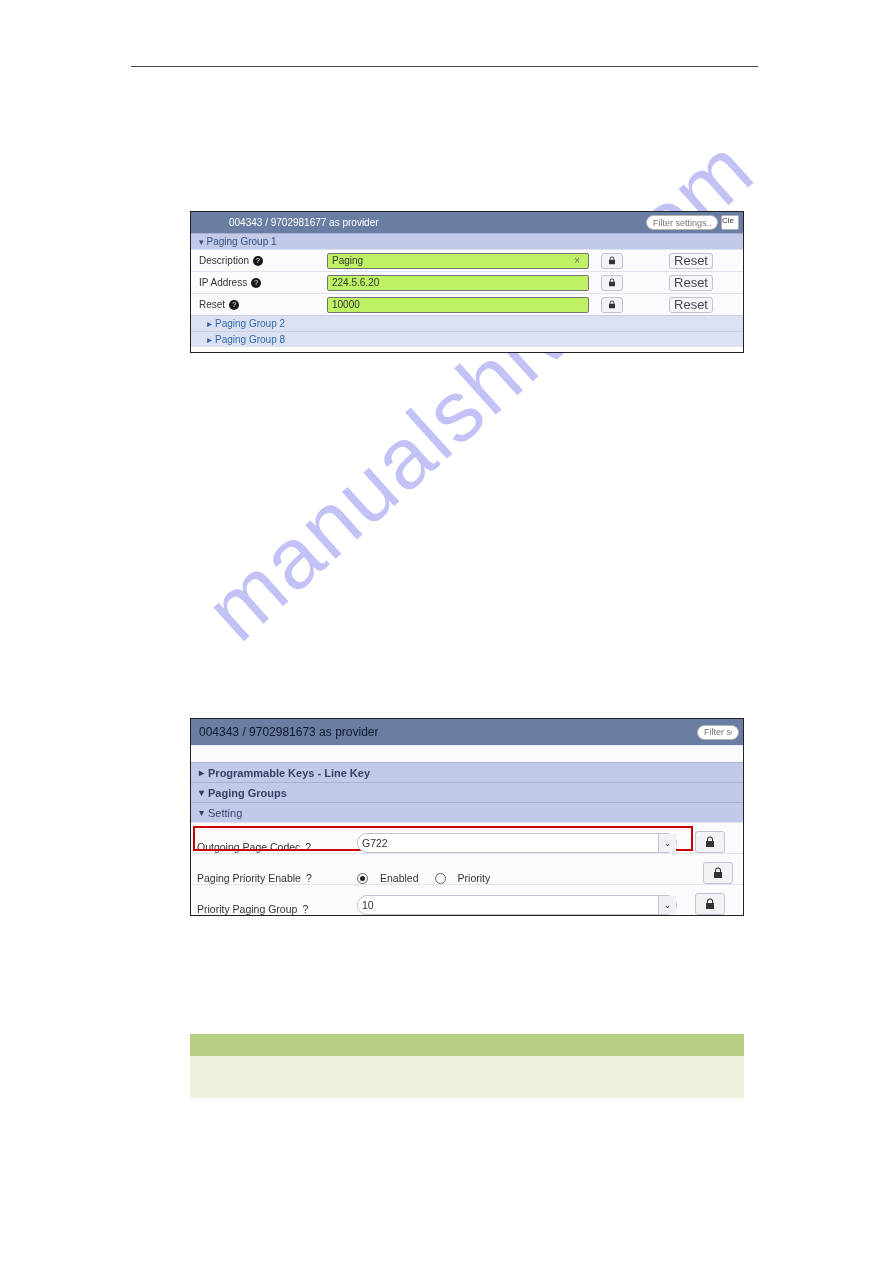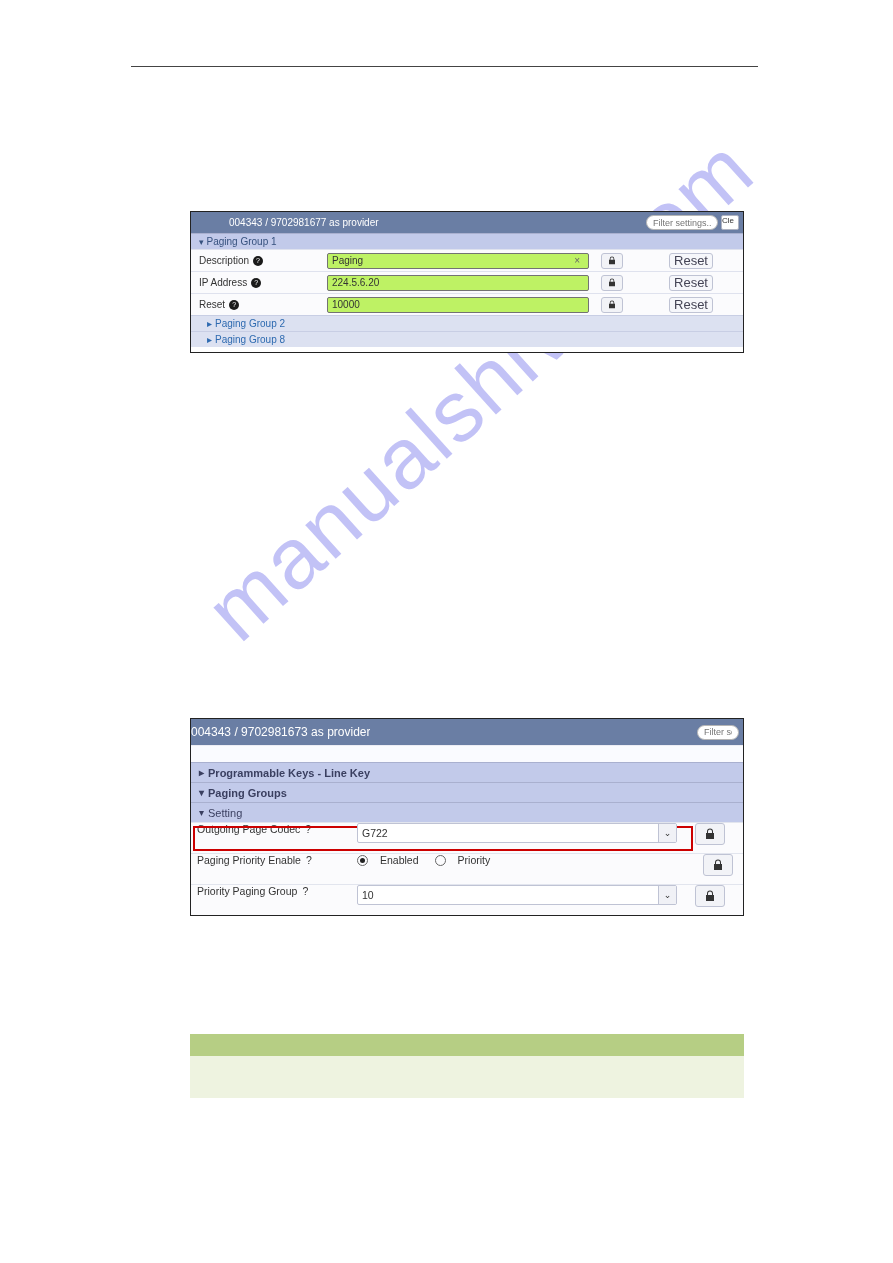--- a/index.html
+++ b/index.html
@@ -25,28 +25,28 @@
   .row .clearx { margin-left: auto; font-size: 10px; color: #666; padding: 0 4px; cursor: pointer; }
   .row .lock { margin-left: 12px; width: 22px; height: 16px; border: 1px solid #bfc3d4; border-radius: 3px; background: #f2f3f7; display: flex; align-items: center; justify-content: center; }
   .row .lock svg { width: 8px; height: 9px; }
   .row .reset { margin-left: 46px; width: 44px; height: 16px; border: 1px solid #bfc3d4; border-radius: 3px; background: #f6f7fb; color: #445; font-size: 13px; display: flex; align-items: center; justify-content: center; }
   .collapsed { background: #dce1f1; height: 16px; display: flex; align-items: center; padding-left: 16px; color: #2e6ab0; font-size: 10px; border-top: 1px solid #c8cee4; }
   .collapsed .chev { margin-right: 3px; }
 
   
   .panel2 { left: 190px; top: 718px; width: 554px; height: 198px; }
   .hdr2 { background: #6a7ea4; color: #fff; height: 26px; display: flex; align-items: center; justify-content: space-between; padding: 0 4px 0 0; font-size: 12px; }
-  .hdr2 .hdr-left { color: #ffffff; padding-left: 0; }
+  .hdr2 .hdr-left { color: #0f172a; padding-left: 8px; }
   .hdr2 .filter input { border-radius: 8px; width: 42px; }
   .blankband { height: 17px; background: #fafbff; border-top: 1px solid #ecedf4; }
   .sectionbig { background: #c2caea; height: 20px; display: flex; align-items: center; padding-left: 8px; color: #3a3f60; font-size: 11px; font-weight: 700; border-top: 1px solid #a9b0cf; }
   .sectionbig .chev { margin-right: 4px; font-size: 10px; }
-  .row2 { display: flex; align-items: flex-start; height: 31px; border-top: 1px solid #e2e5ee; padding-left: 6px; background: #fbfbfd; position: relative; }
+  .row2 { display: flex; align-items: flex-end; height: 31px; border-top: 1px solid #e2e5ee; padding-left: 6px; background: #fbfbfd; position: relative; }
   .row2 .label { width: 160px; display: flex; align-items: center; gap: 5px; color: #333; font-size: 10.5px; }
-  .row2 .select { width: 320px; height: 20px; border: 1px solid #bfc3d4; border-radius: 2px; background: #fff; display: flex; align-items: center; padding: 0 4px; font-size: 10.5px; position: relative; }
+  .row2 .select { width: 320px; height: 20px; border: 1px solid #bfc3d4; border-radius: 10px; background: #fff; display: flex; align-items: center; padding: 0 4px; font-size: 10.5px; position: relative; }
   .row2 .select .ddarrow { position: absolute; right: 0; top: 0; bottom: 0; width: 18px; border-left: 1px solid #bfc3d4; background: #f0f1f6; display: flex; align-items: center; justify-content: center; font-size: 9px; }
   .row2 .radiog { display: flex; align-items: center; gap: 16px; font-size: 10.5px; }
   .row2 .radiog label { display: flex; align-items: center; gap: 12px; }
   .row2 .radiog .rbtn { width: 11px; height: 11px; border: 1px solid #666; border-radius: 50%; display: inline-flex; align-items: center; justify-content: center; }
   .row2 .radiog .rbtn.sel::after { content: ""; width: 5px; height: 5px; background: #222; border-radius: 50%; }
   .row2 .lockbig { margin-left: 18px; width: 30px; height: 22px; border: 1px solid #bfc3d4; border-radius: 3px; background: #f2f3f7; display: flex; align-items: center; justify-content: center; }
   .redbox { position: absolute; border: 2px solid #cc0000; pointer-events: none; }
 
   
   .greenband { position: absolute; left: 190px; top: 1034px; width: 554px; height: 22px; background: #b6ce84; }

